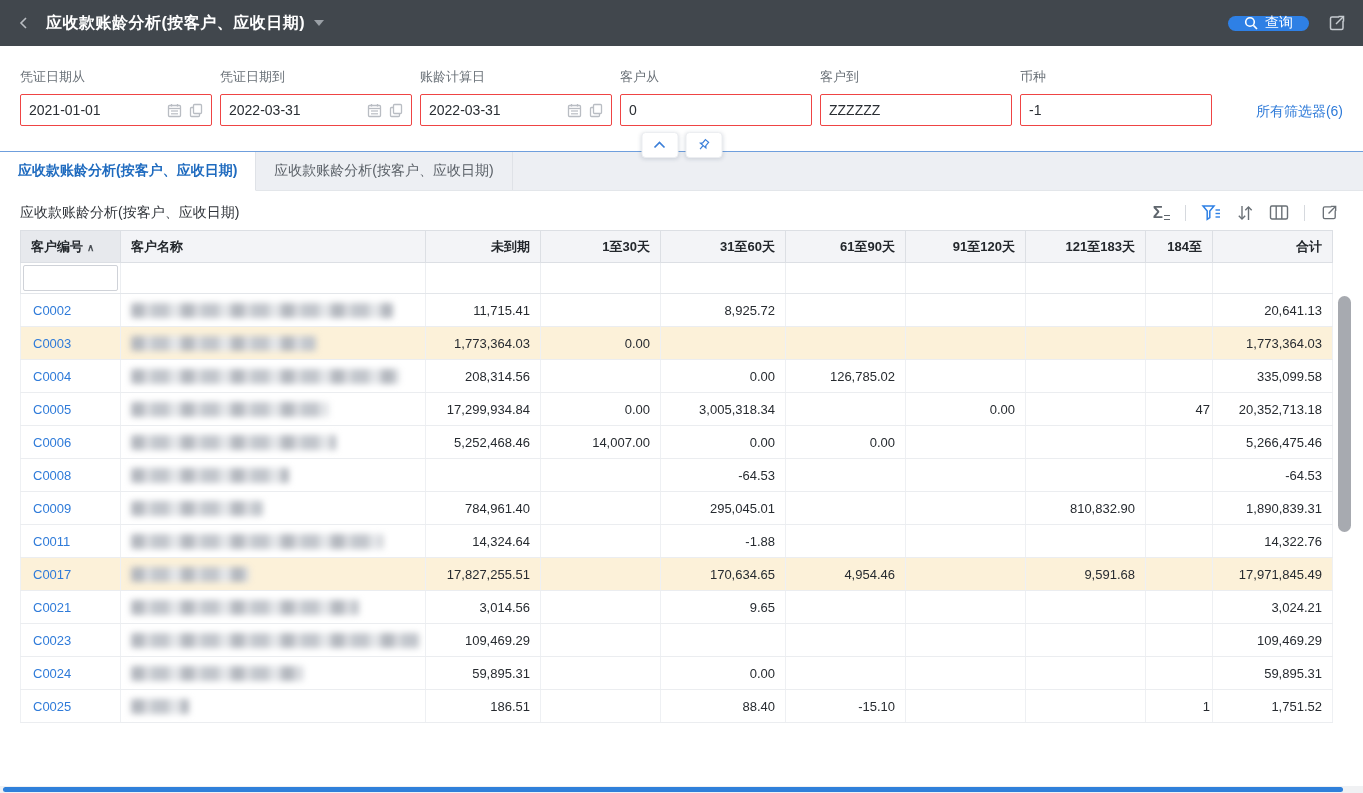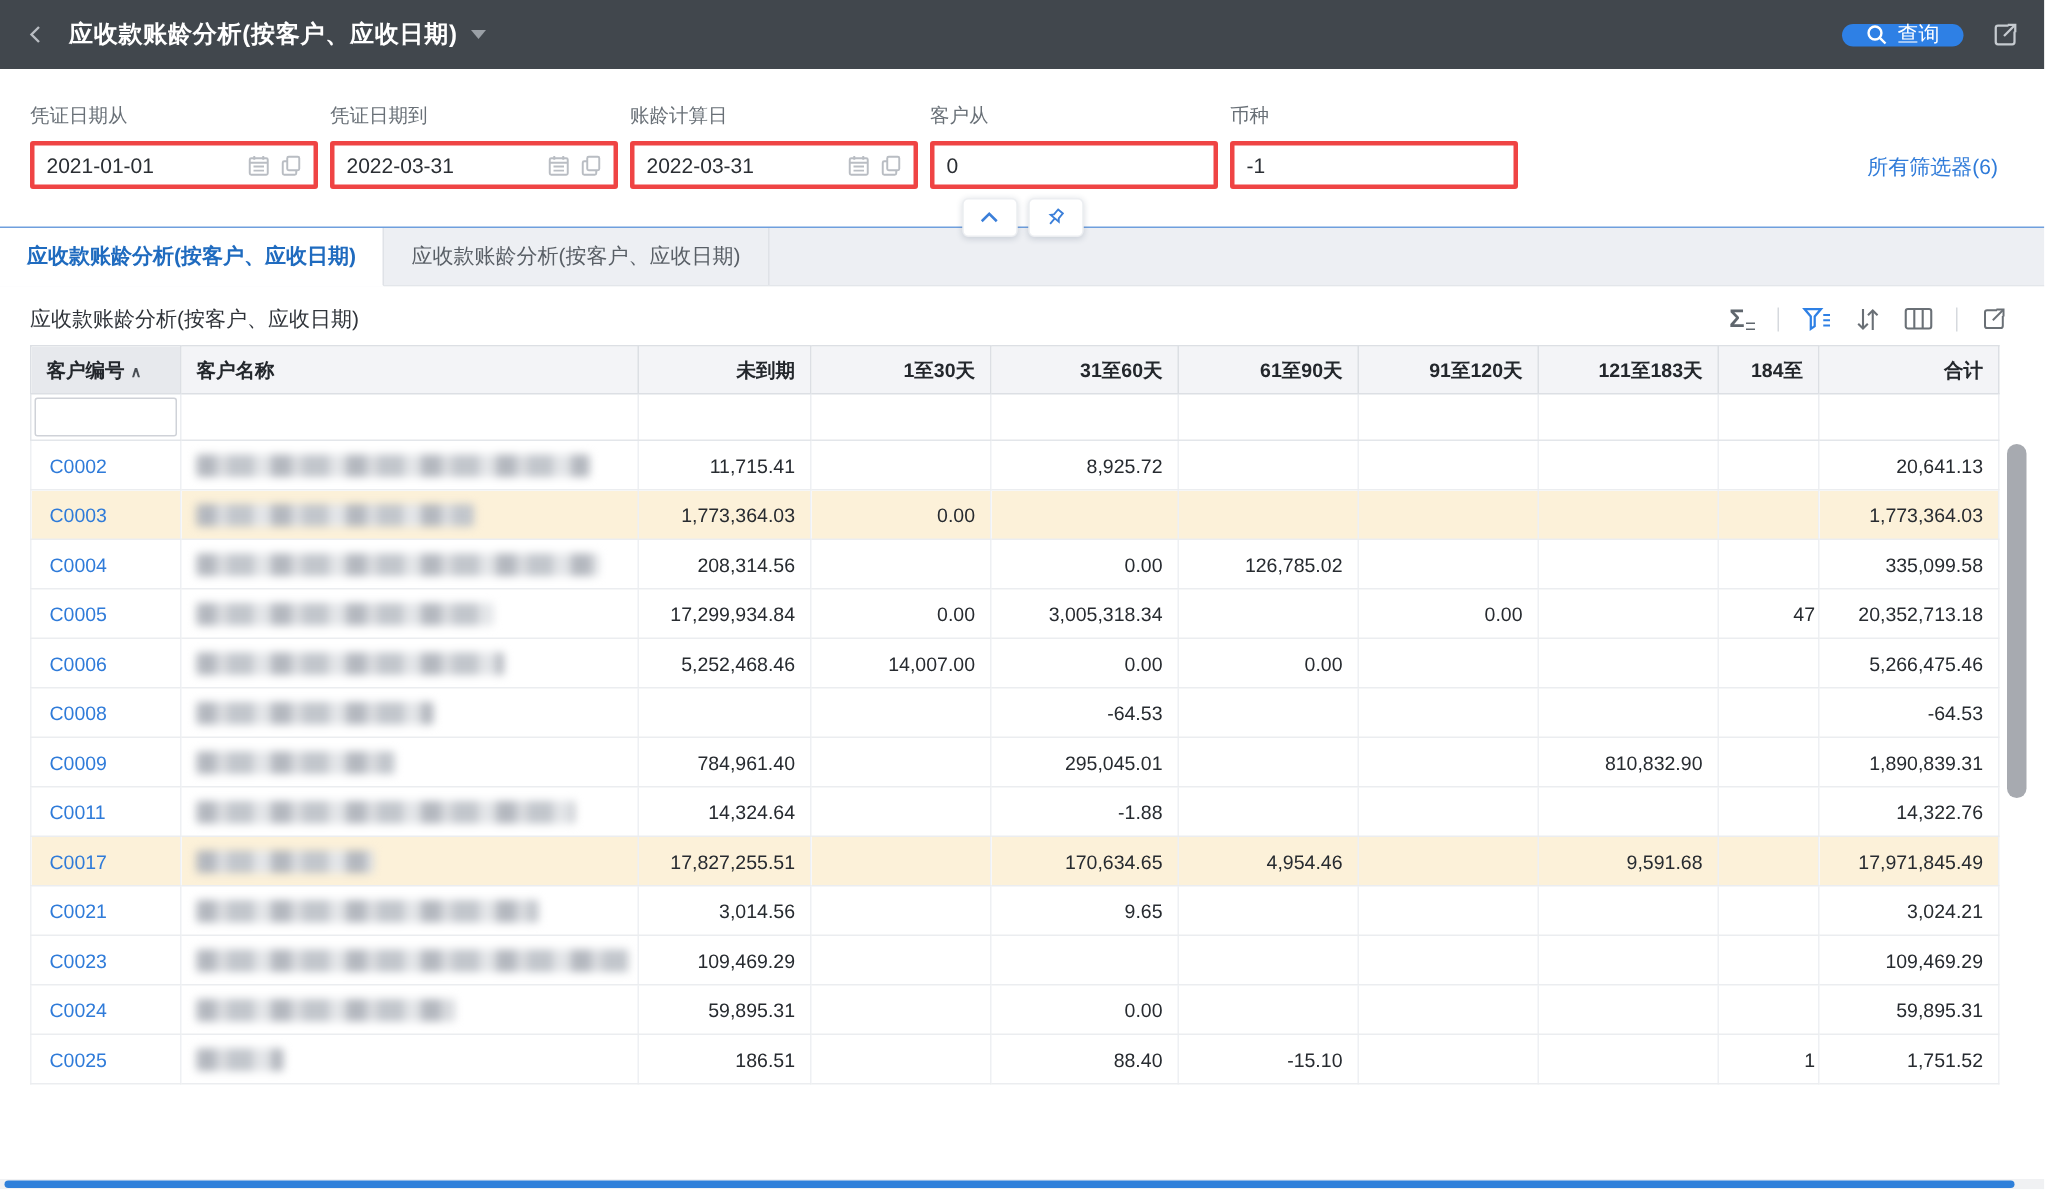--- a/index.html
+++ b/index.html
@@ -14,25 +14,25 @@
                 border-top:6px solid #9aa0a6; margin-left:9px; }
   .topbar .spacer { flex:1; }
   .query-btn { display:flex; align-items:center; gap:6px; height:15px; padding:0 16px; background:#2e80e5;
                border:none; border-radius:16px; color:#fff; font-size:14px; cursor:pointer; font-family:inherit; }
   .share-top { margin-left:18px; display:flex; align-items:center; cursor:pointer; }
 
   
   .filter-panel { position:relative; height:106px; background:#fff; border-bottom:1px solid #6f9fdd; }
   .fields { position:absolute; left:20px; top:22px; display:grid; grid-template-columns:repeat(6,192px); gap:8px; }
   .field label { display:block; font-size:13px; color:#697077; margin-bottom:8px; }
-  .input-box { height:32px; border:3px solid #ef4444; border-radius:2px; background:#fff;
+  .input-box { height:32px; border:1px solid #ef4444; border-radius:2px; background:#fff;
                display:flex; align-items:center; padding:0 8px; font-size:14px; color:#2a2e33; }
   .input-box .val { flex:1; white-space:nowrap; overflow:hidden; }
   .field-icons { display:flex; gap:7px; align-items:center; }
-  .all-filters { position:absolute; top:57px; right:31px; font-size:14px; color:#2f7bd9; cursor:pointer; }
+  .all-filters { position:absolute; top:57px; right:20px; font-size:14px; color:#2f7bd9; cursor:pointer; }
   .collapse-btns { position:absolute; left:50%; transform:translateX(-50%); bottom:-7px; display:flex; gap:7px; z-index:6; }
   .cbtn { width:37px; height:26px; background:#fff; border:1px solid #eceef1; border-radius:4px;
           box-shadow:0 1px 4px rgba(40,60,90,.18); display:flex; align-items:center; justify-content:center; cursor:pointer; }
 
   
   .tabs { display:flex; height:39px; background:#edeff3; border-bottom:1px solid #e3e6ea; }
   .tab { display:flex; align-items:center; padding:0 18px; font-size:14px; color:#595f66;
          border-right:1px solid #dfe2e7; cursor:pointer; white-space:nowrap; }
   .tab.active { background:#fff; color:#1f6bbf; font-weight:bold; border-bottom:1px solid #fff; margin-bottom:-1px; }
 
@@ -162,20 +162,26 @@
                 <rect x="4.5" y="1.5" width="8" height="9" rx="1" fill="none" stroke="#b9bdc3" stroke-width="1.3"></rect>
                 <path d="M4.5 4.5 H2.5 a1 1 0 0 0 -1 1 V12.5 a1 1 0 0 0 1 1 H9.5 a1 1 0 0 0 1 -1 V10.5" fill="none" stroke="#b9bdc3" stroke-width="1.3"></path>
               </svg>
             </span>
           </div>
         </div>
         <div class="field">
           <label>客户从</label>
           <div class="input-box">
             <span class="val">0</span>
+          </div>
+        </div>
+        <div class="field">
+          <label>客户到</label>
+          <div class="input-box">
+            <span class="val">ZZZZZZ</span>
           </div>
         </div>
         <div class="field">
           <label>币种</label>
           <div class="input-box">
             <span class="val">-1</span>
           </div>
         </div>
       </div>
     <span class="all-filters">所有筛选器(6)</span>

